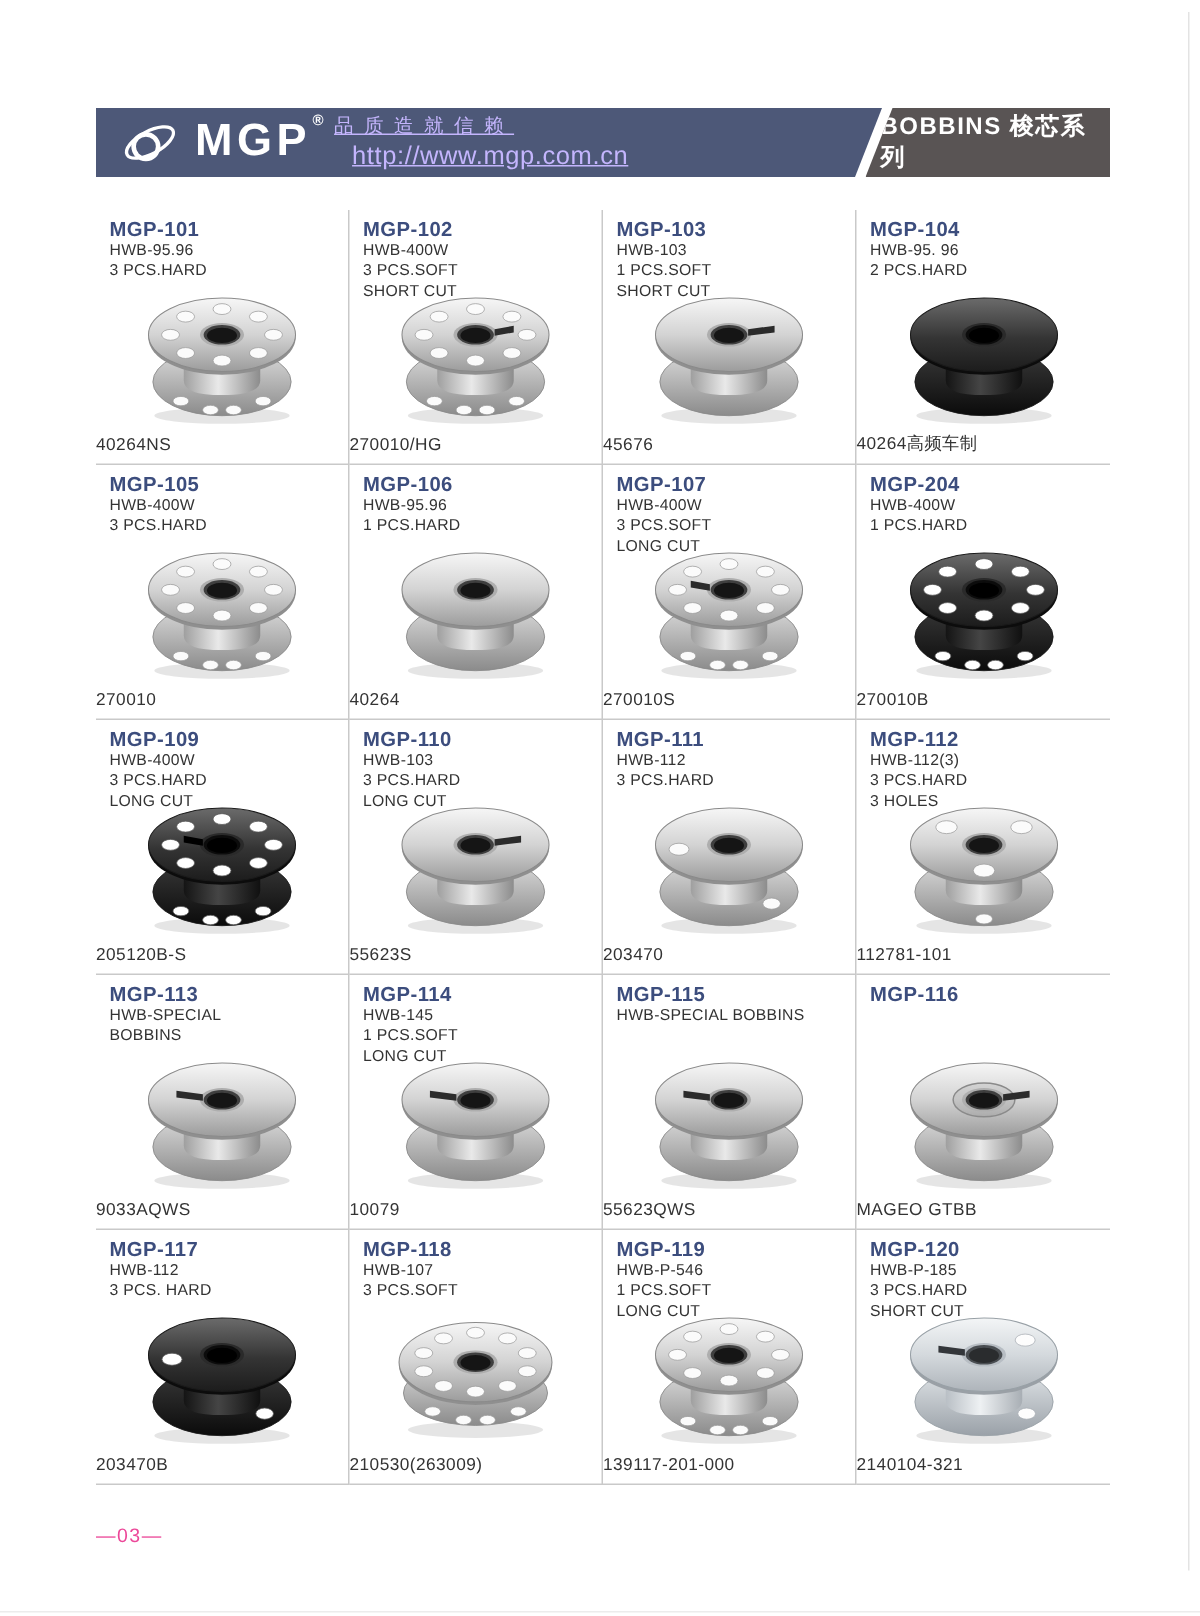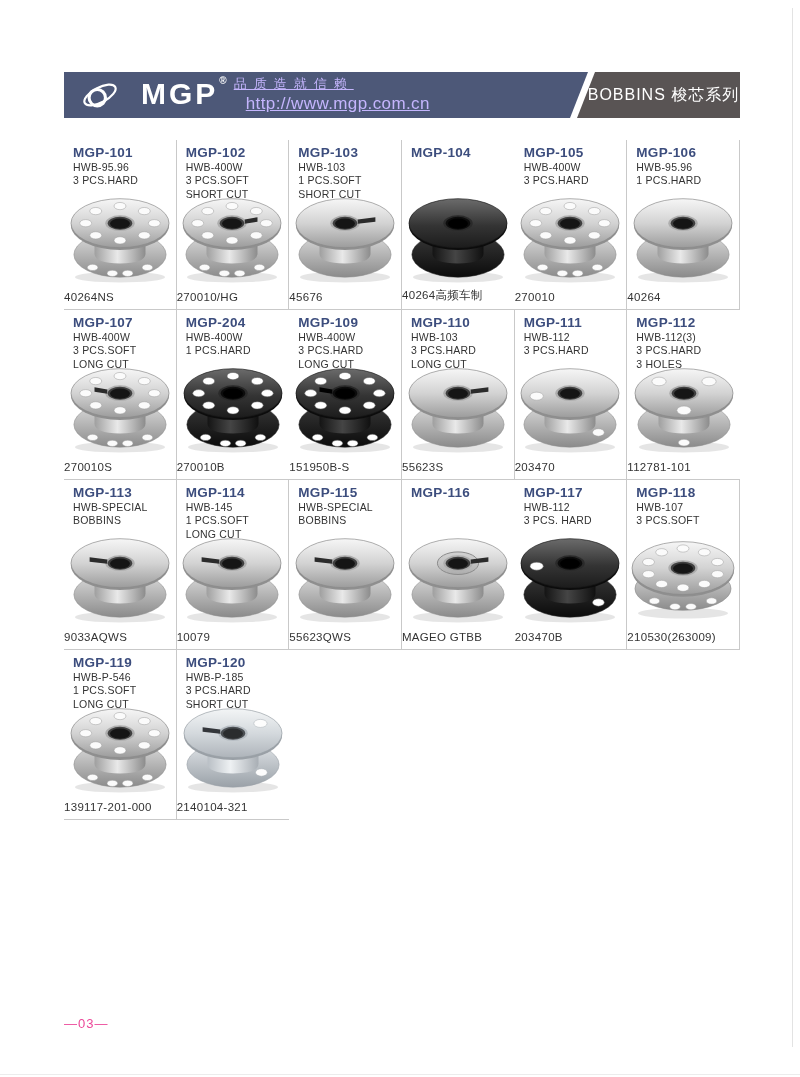--- a/index.html
+++ b/index.html
@@ -12,37 +12,37 @@
   .header{position:absolute;left:64px;top:72px;width:676px;height:46px;}
   .header-blue{
     position:absolute;left:0;top:0;width:524px;height:46px;
     background:var(--header-blue,#4d5878);
     clip-path:polygon(0 0,100% 0,calc(100% - 18px) 100%,0 100%);
     display:flex;align-items:center;padding-left:14px;box-sizing:border-box;
   }
   .logo-wrap{display:flex;align-items:center;}
   .logo-text{
     color:#fff;font-weight:bold;font-size:30px;letter-spacing:3px;
-    margin-left:19px;line-height:1;position:relative;top:-1px;
+    margin-left:8px;line-height:1;position:relative;top:-1px;
   }
   .reg-mark{color:#fff;font-size:10px;vertical-align:super;position:relative;top:-9px;left:1px;letter-spacing:0;}
   .tagline{margin-left:8px;color:#c4b5fd;text-decoration:underline;}
   .tagline-cn{font-size:13px;letter-spacing:7px;line-height:1.25;}
   .tagline-url{font-size:17px;letter-spacing:0.4px;line-height:1.25;padding-left:12px;}
   .header-gray{
     position:absolute;left:513px;top:0;right:0;height:46px;
     background:var(--header-gray,#595454);
     clip-path:polygon(18px 0,100% 0,100% 100%,0 100%);
     display:flex;align-items:center;justify-content:center;
   }
-  .series-title{color:#fff;font-size:16px;font-weight:normal;letter-spacing:1px;padding-left:10px;}
+  .series-title{color:#fff;font-size:16px;font-weight:bold;letter-spacing:1px;padding-left:10px;}
   
   .grid{
     position:absolute;left:64px;top:140px;width:676px;
-    display:grid;grid-template-columns:repeat(6,1fr);
+    display:grid;grid-template-columns:repeat(4,1fr);
   }
   .cell{
     position:relative;height:170px;box-sizing:border-box;
     border-bottom:1px solid var(--divider,#c9c9c9);
     border-right:1px solid var(--divider,#c9c9c9);
     padding:5px 4px 0 9px;
   }
   .cell:nth-child(4n){border-right:none;}
   .model{font-size:13.5px;font-weight:bold;color:var(--model-blue,#3c4d7d);letter-spacing:0.3px;margin-bottom:1px;}
   .spec{font-size:10.5px;color:#333;line-height:1.28;letter-spacing:0.2px;}
@@ -213,20 +213,24 @@
           <ellipse cx="60" cy="40" rx="15" ry="8" fill="#aeaeae"></ellipse>
           <ellipse cx="60" cy="40" rx="12.5" ry="6.6" fill="#3f3f3f"></ellipse>
           <ellipse cx="60" cy="40.4" rx="10.2" ry="5.2" fill="#151515"></ellipse>
           <path d="M73,36.2 L91,33.8 L91,38.4 L73,40.6 Z" fill="#2b2b2b"></path>
         </svg>
       </div>
     <div class="part">45676</div>
   </div>
     <div class="cell">
     <div class="model">MGP-104</div>
+    <div class="specs">
+        <div class="spec">HWB-95. 96</div>
+        <div class="spec">2 PCS.HARD</div>
+      </div>
     <div class="bobbin">
         <svg viewBox="0 0 120 102" class="bobbin-svg">
           <ellipse cx="60" cy="95" rx="46" ry="5.5" fill="rgba(0,0,0,0.10)"></ellipse>
           <ellipse cx="60" cy="72" rx="47" ry="23" fill="url(#gBlkBot)" stroke="#1a1a1a" stroke-width="0.6"></ellipse>
           <path d="M34,40 L34,71 Q34,81 60,81 Q86,81 86,71 L86,40 Z" fill="url(#gBlkBar)"></path>
           <ellipse cx="60" cy="42.2" rx="50" ry="25" fill="#0c0c0c"></ellipse>
           <ellipse cx="60" cy="40" rx="50" ry="25" fill="url(#gBlkTop)" stroke="#1a1a1a" stroke-width="0.7"></ellipse>
           <ellipse cx="60" cy="40" rx="15" ry="8" fill="#2a2a2a"></ellipse>
           <ellipse cx="60" cy="40" rx="12.5" ry="6.6" fill="#0c0c0c"></ellipse>
           <ellipse cx="60" cy="40.4" rx="10.2" ry="5.2" fill="#000000"></ellipse>
@@ -377,21 +381,21 @@
           <ellipse cx="60" cy="57.5" rx="6.1" ry="3.7" fill="#ffffff" stroke="#5a5a5a" stroke-width="0.5"></ellipse>
           <ellipse cx="35.251262658470836" cy="52.37436867076458" rx="6.1" ry="3.7" fill="#ffffff" stroke="#5a5a5a" stroke-width="0.5"></ellipse>
           <ellipse cx="25" cy="40" rx="6.1" ry="3.7" fill="#ffffff" stroke="#5a5a5a" stroke-width="0.5"></ellipse>
           <ellipse cx="35.251262658470836" cy="27.625631329235418" rx="6.1" ry="3.7" fill="#ffffff" stroke="#5a5a5a" stroke-width="0.5"></ellipse>
           <ellipse cx="60" cy="40" rx="15" ry="8" fill="#2a2a2a"></ellipse>
           <ellipse cx="60" cy="40" rx="12.5" ry="6.6" fill="#0c0c0c"></ellipse>
           <ellipse cx="60" cy="40.4" rx="10.2" ry="5.2" fill="#000000"></ellipse>
           <path d="M47,36.2 L34,33.8 L34,38.4 L47,40.6 Z" fill="#000000"></path>
         </svg>
       </div>
-    <div class="part">151950B-S</div>
+    <div class="part">205120B-S</div>
   </div>
     <div class="cell">
     <div class="model">MGP-110</div>
     <div class="specs">
         <div class="spec">HWB-103</div>
         <div class="spec">3 PCS.HARD</div>
         <div class="spec">LONG CUT</div>
       </div>
     <div class="bobbin">
         <svg viewBox="0 0 120 102" class="bobbin-svg">

